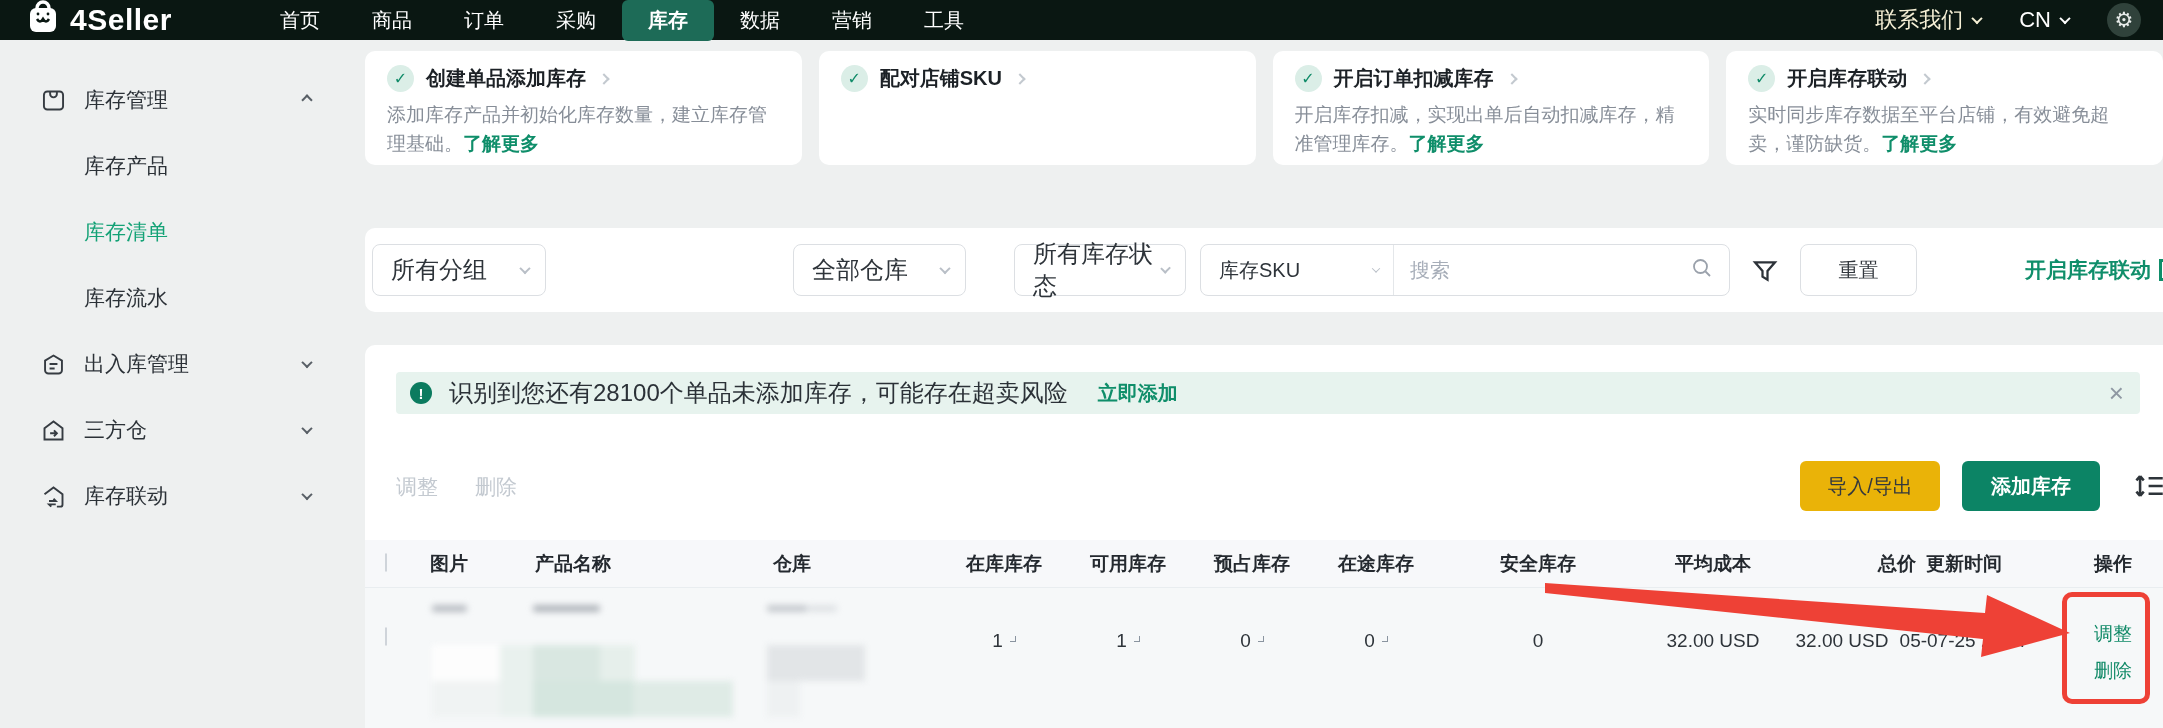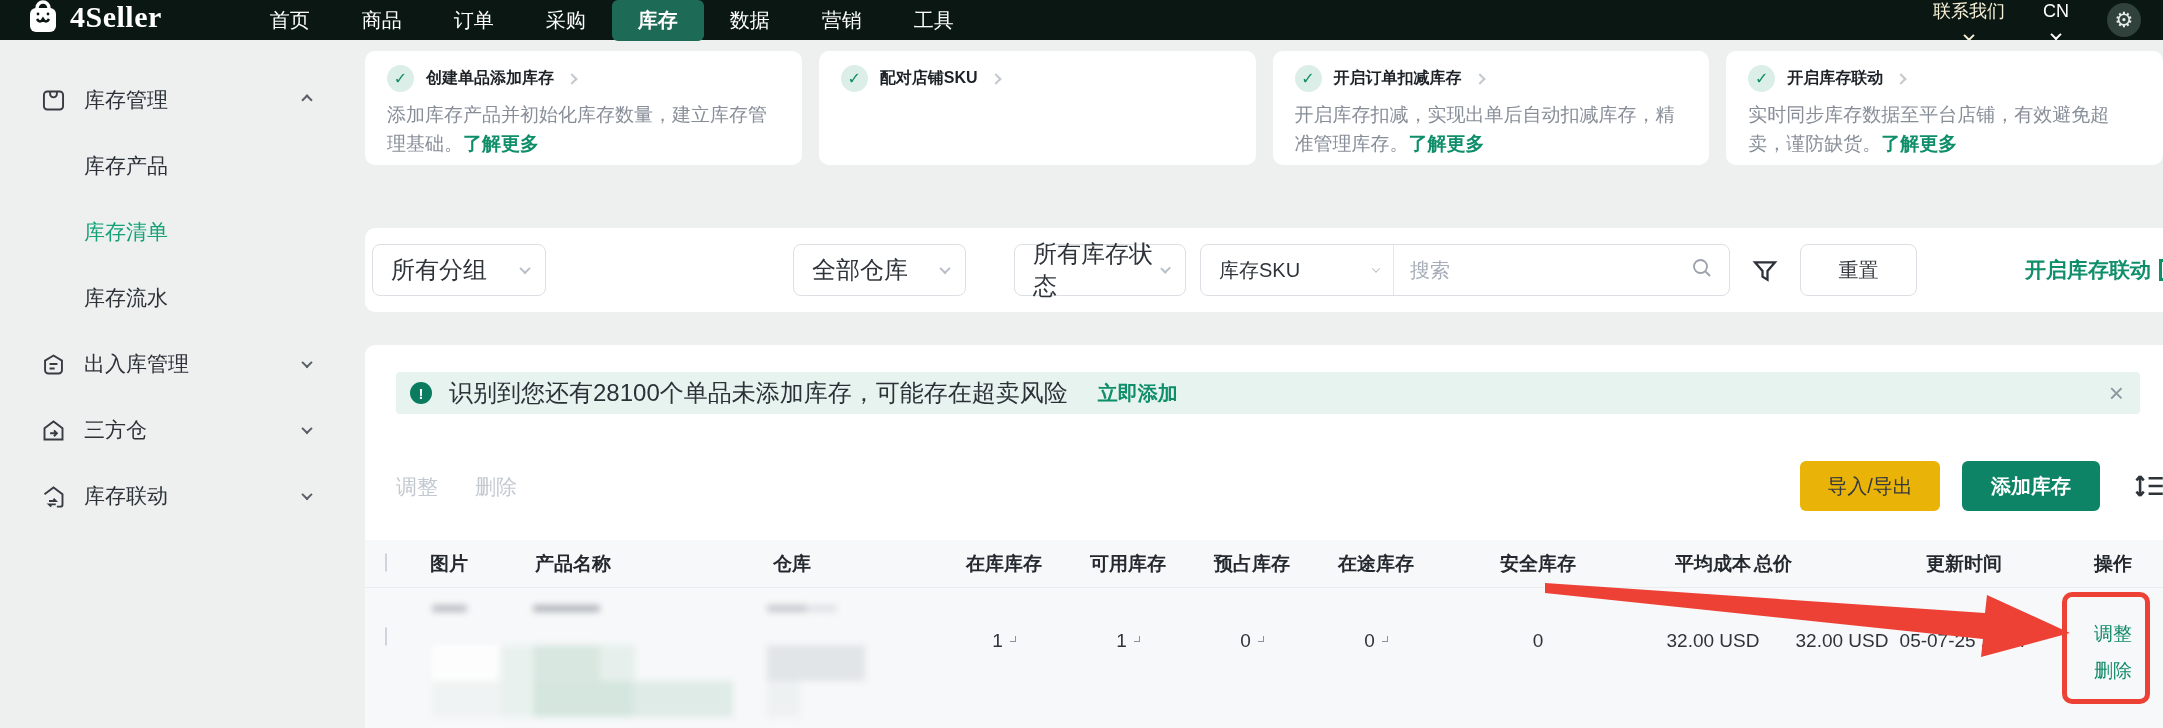--- a/index.html
+++ b/index.html
@@ -3,27 +3,27 @@
 <meta charset="utf-8">
 <style>
   * { margin:0; padding:0; box-sizing:border-box; }
   html,body { width:2163px; height:728px; overflow:hidden;
     font-family:"Liberation Sans","DejaVu Sans",sans-serif; background:#eef0f0; }
   .abs { position:absolute; }
 
   
   .navbar { position:absolute; left:0; top:0; width:2163px; height:40px;
     background:#0a1712; display:flex; align-items:center; z-index:30; }
-  .logo { display:flex; gap:10px; margin-left:26px;font-family:Liberation Serif, serif; }
+  .logo { display:flex; align-items:center; gap:10px; margin-left:26px; }
   .logo-text { color:#fff; font-size:30px; font-weight:800; letter-spacing:.5px; }
   .nav-menu { display:flex; align-items:center; margin-left:82px; }
   .nav-item { color:#fff; font-size:20px; padding:7px 26px; border-radius:6px; cursor:pointer; white-space:nowrap; }
   .nav-item.active { background:#1d6b57; font-weight:700; }
   .nav-right { margin-left:auto; display:flex; align-items:center; gap:38px; margin-right:22px; }
-  .nav-link { display:flex; align-items:center; gap:10px; font-size:18px; cursor:pointer;flex-direction:column; }
+  .nav-link { display:flex; align-items:center; gap:10px; font-size:22px; cursor:pointer; }
   .gear-wrap { width:34px; height:34px; border-radius:50%; background:#30423b; color:#e8ecea;
     display:flex; align-items:center; justify-content:center; font-size:21px; cursor:pointer; }
 
   
   .cv { display:inline-block; width:8px; height:8px; border-right:2px solid currentColor;
     border-bottom:2px solid currentColor; transform:rotate(45deg) translate(-1px,-1px); }
   .cv.up { transform:rotate(-135deg); }
   .cv.right { transform:rotate(-45deg); }
   .cv.sm { width:6px; height:6px; border-width:1.5px; }
 
@@ -39,21 +39,21 @@
 
   
   .main { position:absolute; left:345px; top:40px; right:0; bottom:0; background:#eef0f0; }
 
   
   .cards-row { position:absolute; left:20px; top:11px; width:1798px; height:114px; display:flex; gap:17px; }
   .card { flex:1; background:#fff; border-radius:10px; padding:14px 20px 12px 22px; overflow:hidden; }
   .card-head { display:flex; align-items:center; gap:12px; }
   .check-circle { width:27px; height:27px; border-radius:50%; background:#dbeee7; color:#0e8a67;
     display:flex; align-items:center; justify-content:center; font-size:16px; font-weight:700; }
-  .card-title { font-size:16px; font-weight:700; color:#1c2126; }
+  .card-title { font-size:20px; font-weight:700; color:#1c2126; }
   .card-chev { color:#c3c9cf; margin-left:2px; }
   .card-body { margin-top:9px; font-size:19px; color:#878e98; line-height:1.5; }
   .green-link { color:#0f8e6a; font-weight:700; cursor:pointer; }
 
   
   .filter-panel { position:absolute; left:20px; top:188px; right:0; height:84px; background:#fff; border-radius:10px 0 0 10px; }
   .dd { position:absolute; top:16px; height:52px; border:1px solid #dcdfe3; border-radius:8px; background:#fff;
     display:flex; align-items:center; padding:0 16px 0 18px; font-size:24px; color:#2e343a; cursor:pointer; }
   .dd .caret { margin-left:auto; color:#b9bfc7; }
   .dd.placeholder { color:#a6adb8; }
@@ -299,21 +299,21 @@
       <span class="hcheck"><span class="checkbox"></span></span>
       <div class="hc" style="left:65px;">图片</div>
       <div class="hc" style="left:170px;">产品名称</div>
       <div class="hc" style="left:408px;">仓库</div>
       <div class="hc ctr" style="left:577px; width:124px;">在库库存</div>
       <div class="hc ctr" style="left:701px; width:124px;">可用库存</div>
       <div class="hc ctr" style="left:825px; width:124px;">预占库存</div>
       <div class="hc ctr" style="left:949px; width:124px;">在途库存</div>
       <div class="hc ctr" style="left:1111px; width:124px;">安全库存</div>
       <div class="hc ctr" style="left:1286px; width:124px;">平均成本</div>
-      <div class="hc ctr" style="left:1360px; width:96px;">总价</div>
+      <div class="hc ctr" style="left:1484px; width:96px;">总价</div>
       <div class="hc ctr" style="left:1540px; width:118px;">更新时间</div>
       <div class="hc ctr" style="left:1705px; width:86px;">操作</div>
     </div>
 
     <div class="trow">
       <div class="mosaic">
         <div class="tile" style="left:67px;  top:17px; width:35px; height:7px; background:#b9bdc3; border-radius:3px;"></div>
         <div class="tile" style="left:168px; top:17px; width:67px; height:7px; background:#b0b5bb; border-radius:3px;"></div>
         <div class="tile" style="left:402px; top:17px; width:40px; height:7px; background:#c5c9ce; border-radius:3px;"></div>
         <div class="tile" style="left:442px; top:17px; width:30px; height:7px; background:#dfe2e5; border-radius:3px;"></div>

